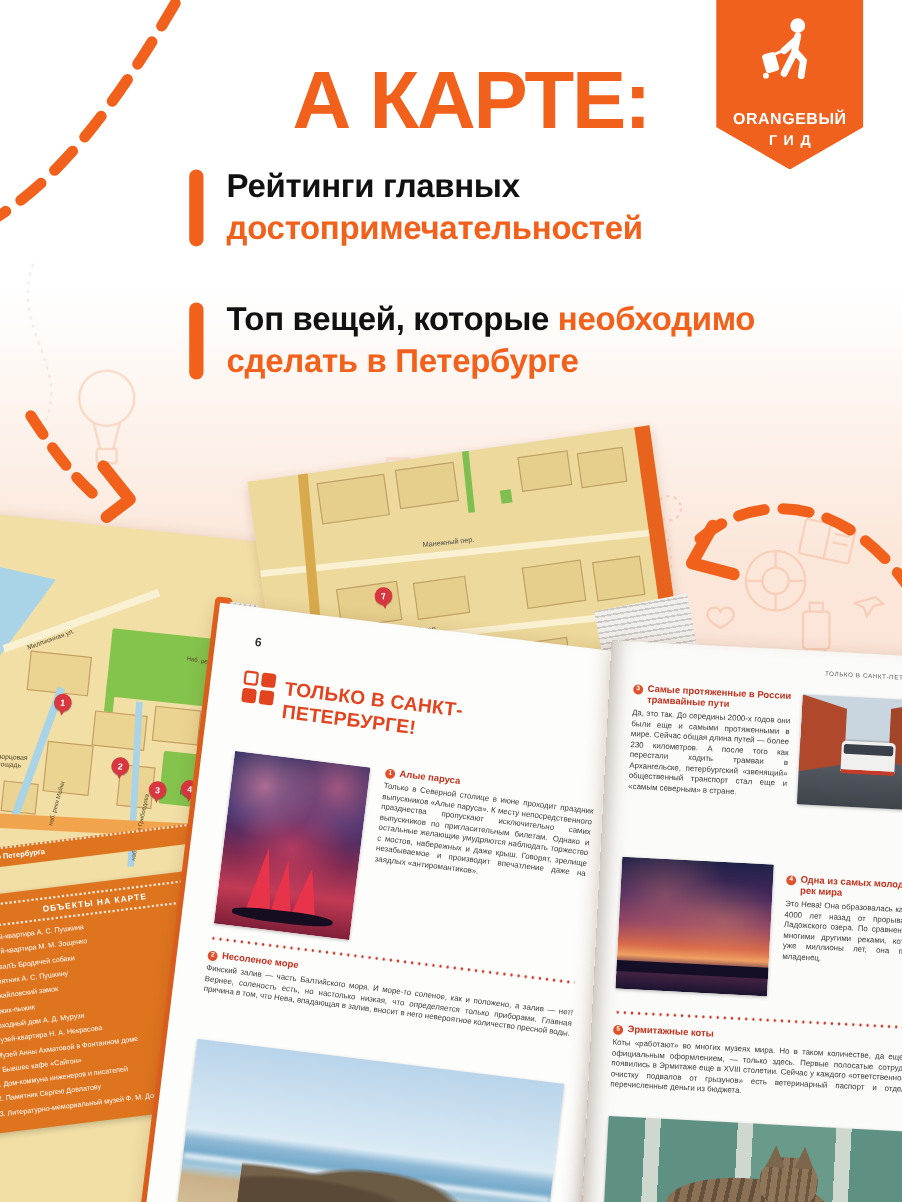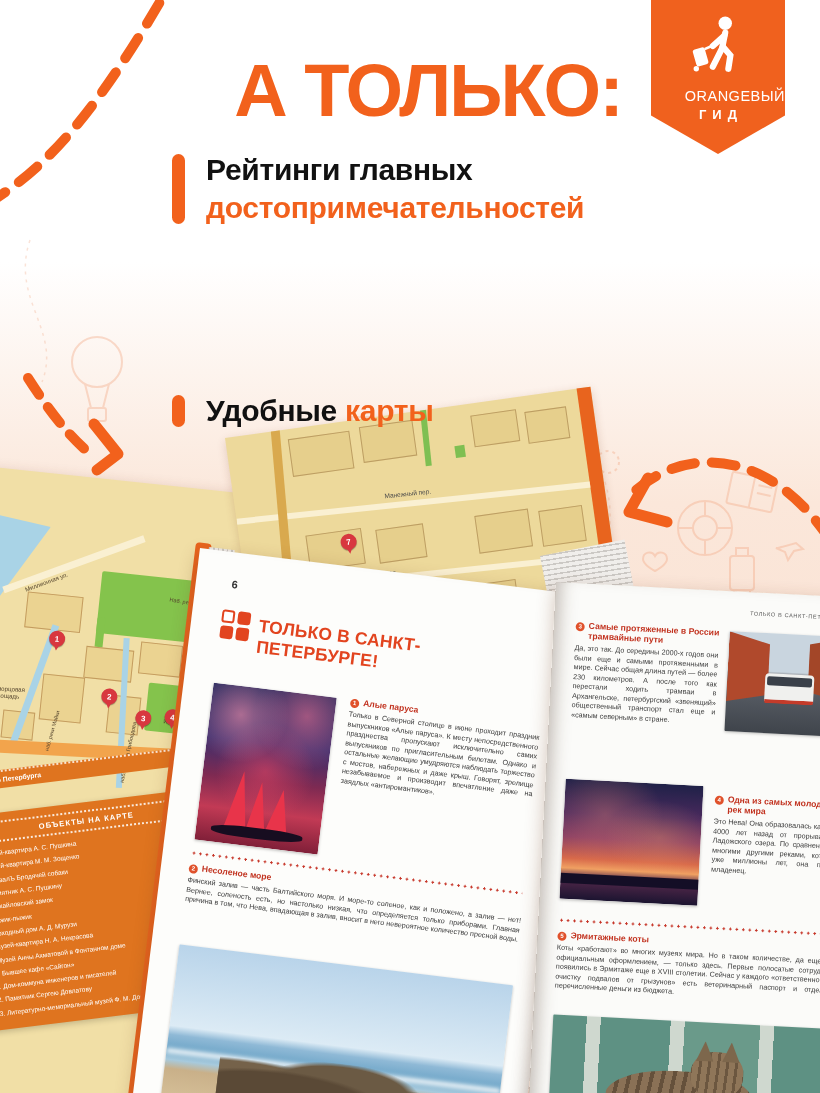--- a/index.html
+++ b/index.html
@@ -7,21 +7,21 @@
     background:linear-gradient(180deg,#ffffff 0%,#ffffff 24%,#fdf4ee 34%,#fbe7da 46%,#fae3d5 62%,#fbe7da 100%);}
   .abs{position:absolute;}
   svg.layer{position:absolute;left:0;top:0;pointer-events:none;}
 
   
   .hero{left:128px;top:48px;width:600px;text-align:center;font-size:74px;font-weight:700;
     letter-spacing:-2px;color:#F2611C;white-space:nowrap;z-index:5;}
   .badge{left:651px;top:0;width:134px;height:154px;background:#F0611E;color:#fff;text-align:center;
     clip-path:polygon(0 0,100% 0,100% 75%,50% 100%,0 75%);z-index:6;}
   .badge svg{margin-top:14px;}
-  .brand1{display:block;font-size:14.5px;font-weight:400;letter-spacing:.5px;margin-top:8px;text-align:right;}
+  .brand1{display:block;font-size:14.5px;font-weight:700;letter-spacing:.5px;margin-top:20px;}
   .brand2{display:block;font-size:13px;font-weight:700;letter-spacing:6px;margin-top:3px;padding-left:6px;}
 
   .bullet{position:absolute;left:172px;width:556px;padding-left:34px;font-size:30px;font-weight:700;
     letter-spacing:-.3px;line-height:38px;color:#111;z-index:5;}
   .bullet::before{content:"";position:absolute;left:0;top:3px;bottom:3px;width:13px;border-radius:8px;background:#F2611C;}
   .o{color:#F2611C;}
 
   
   .mapL{left:-55px;top:462px;width:315px;height:700px;background:#F1DFA6;transform:rotate(6deg);
     transform-origin:top left;z-index:2;box-shadow:0 4px 14px rgba(120,60,30,.25);overflow:hidden;}
@@ -194,27 +194,27 @@
       <g stroke="#fff" stroke-width="2.5" fill="none">
           <path d="M24 31 L17 34"></path>
         </g>
       <rect x="7" y="33" width="12" height="17" rx="2.5" fill="#fff" transform="rotate(-16 13 41)"></rect>
       <circle cx="9" cy="53" r="2.6" fill="#fff"></circle>
     </svg>
     <span class="brand1">ORANGEВЫЙ</span>
     <span class="brand2">ГИД</span>
   </div>
 
-  <div class="abs hero">А ТОЛЬКО:</div>
+  <div class="abs hero">А КАРТЕ:</div>
 
   <div class="bullet" style="top:151px">
     <span>Рейтинги главных </span><span class="o">достопримечательностей</span>
   </div>
-  <div class="bullet" style="top:392px">
-    <span>Удобные </span><span class="o">карты</span>
+  <div class="bullet" style="top:272px">
+    <span>Топ вещей, которые </span><span class="o">необходимо сделать в Петербурге</span>
   </div>
 
   <div class="abs mapL">
     <div class="water" style="left:0;top:40px;width:112px;height:170px;clip-path:polygon(0 0,100% 8%,18% 100%,0 100%)"></div>
     <div class="park" style="left:168px;top:92px;width:96px;height:62px"></div>
     <div class="park" style="left:226px;top:198px;width:80px;height:48px"></div>
     <div class="park" style="left:72px;top:390px;width:72px;height:55px"></div>
     <div class="park" style="left:168px;top:138px;width:8px;height:62px"></div>
     <div class="bld" style="left:96px;top:120px;width:54px;height:34px"></div>
     <div class="bld" style="left:160px;top:168px;width:46px;height:30px"></div>

